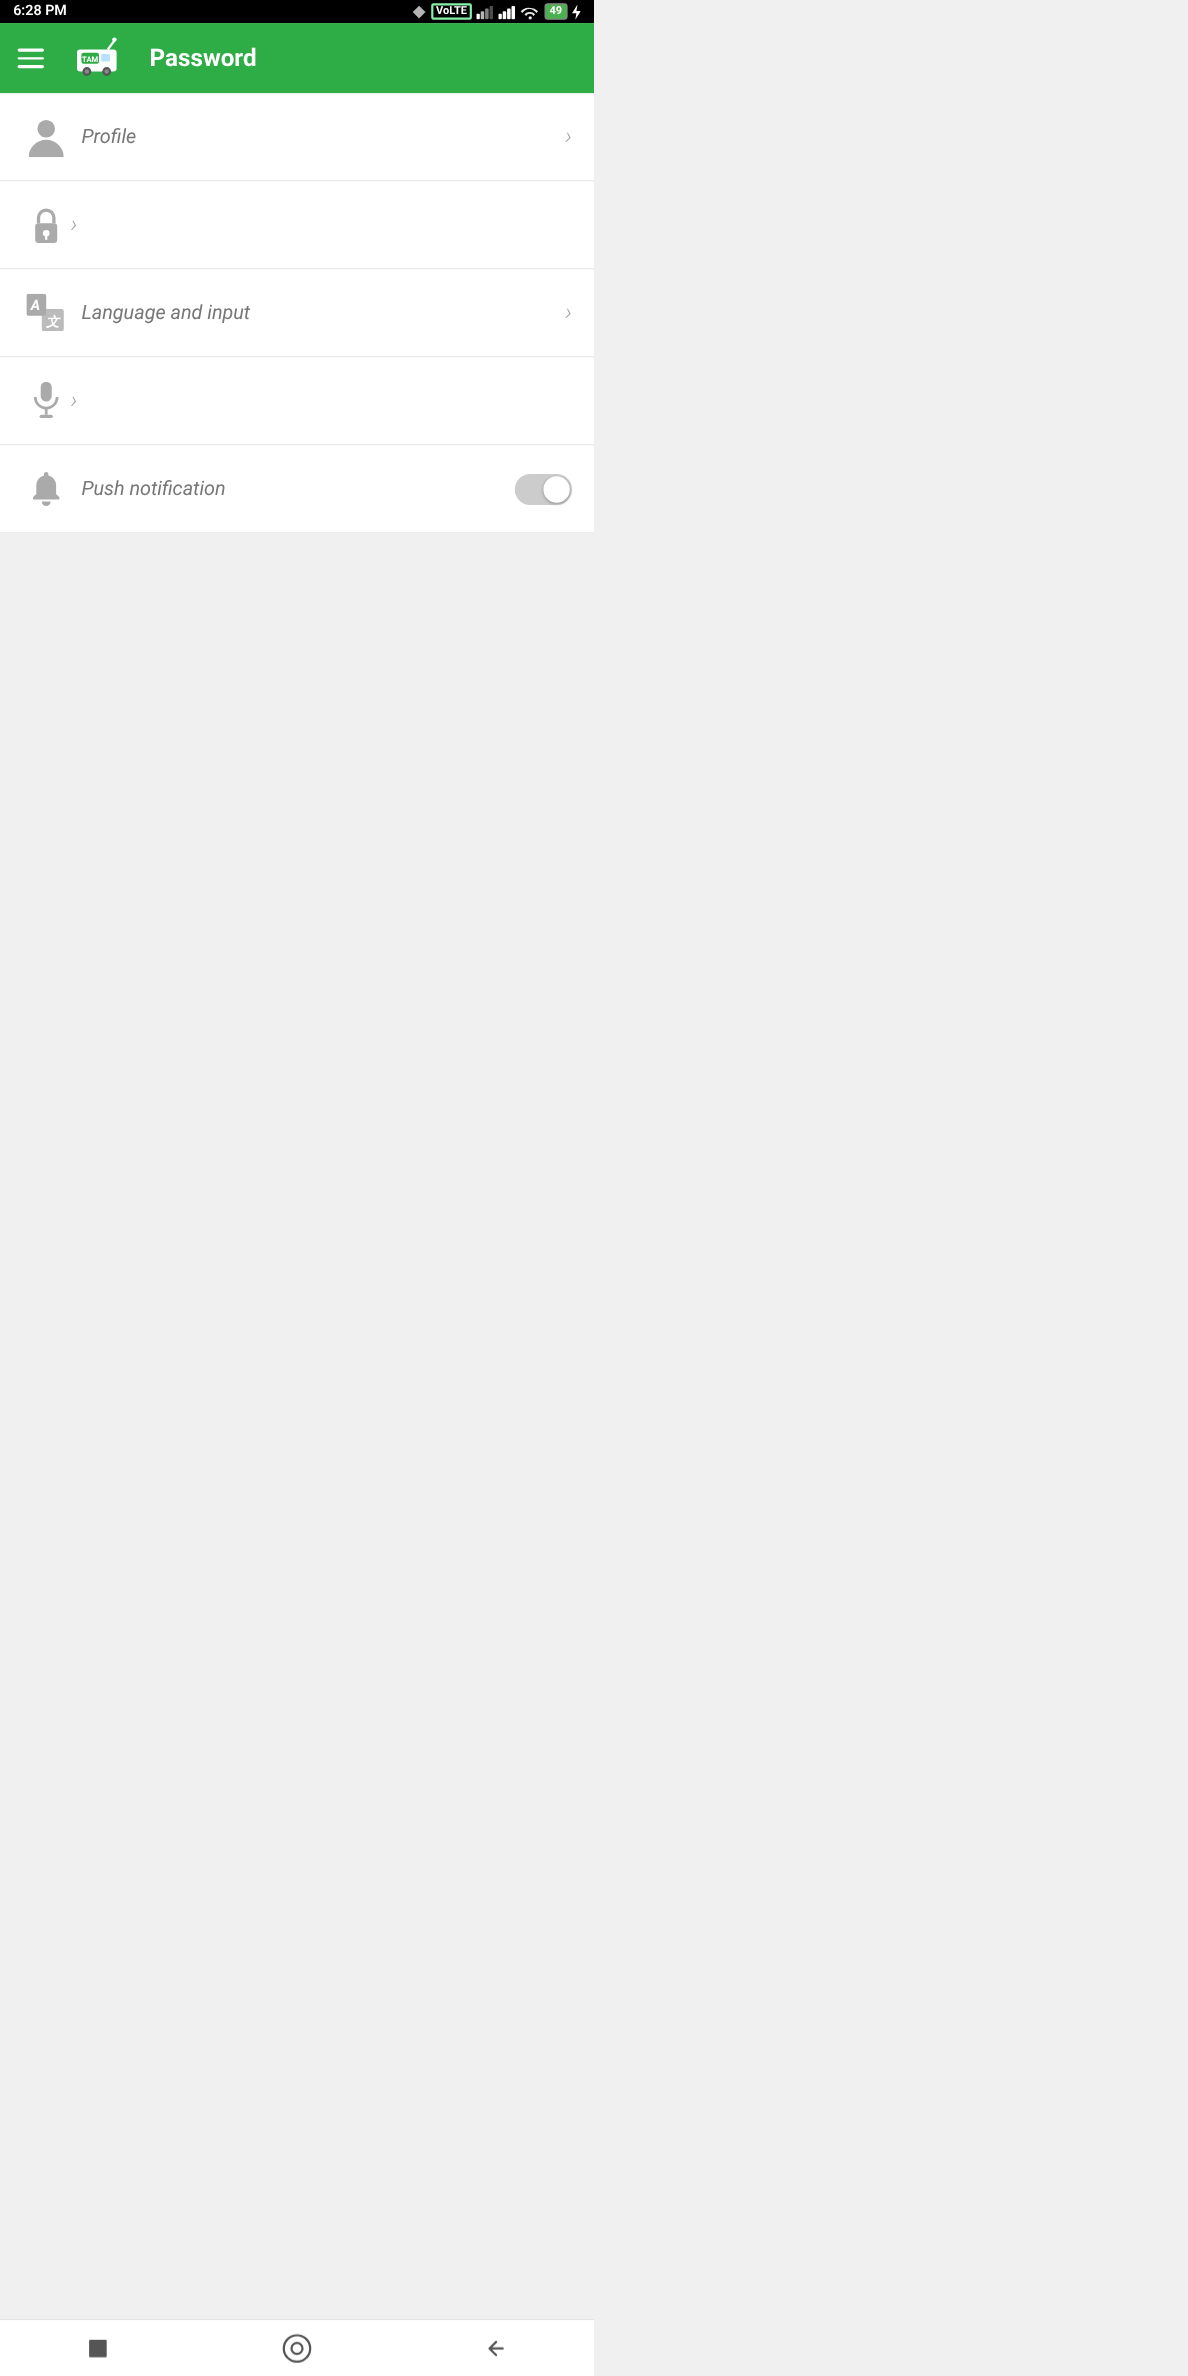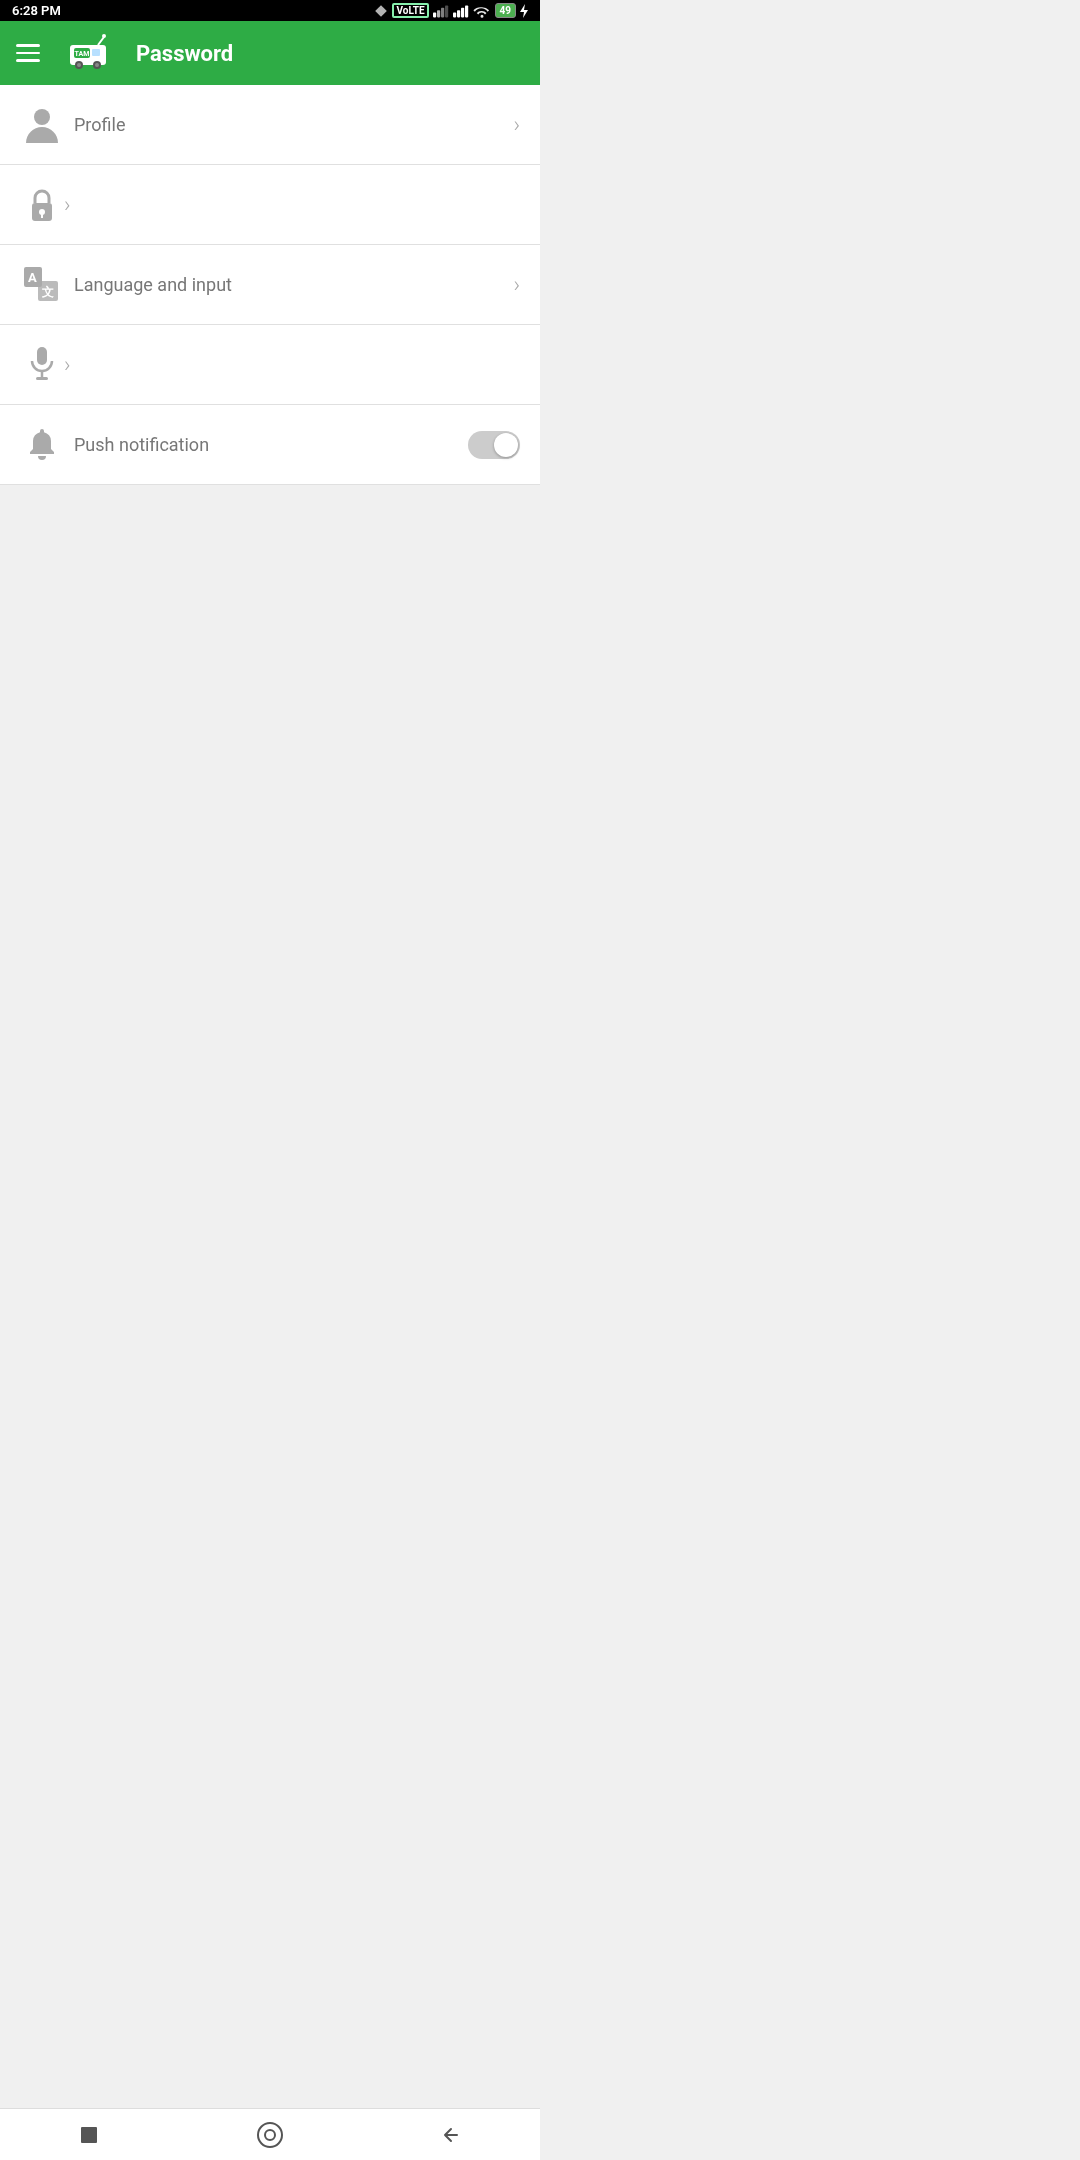--- a/index.html
+++ b/index.html
@@ -82,20 +82,21 @@
     }
 
     .settings-item {
       display: flex;
       align-items: center;
       padding: 18px 20px;
       border-bottom: 1px solid #e0e0e0;
       background: #fff;
       cursor: pointer;
       min-height: 80px;
+      font-style: italic;
     }
 
     .item-icon {
       width: 44px;
       display: flex;
       align-items: center;
       justify-content: center;
       flex-shrink: 0;
     }
 

